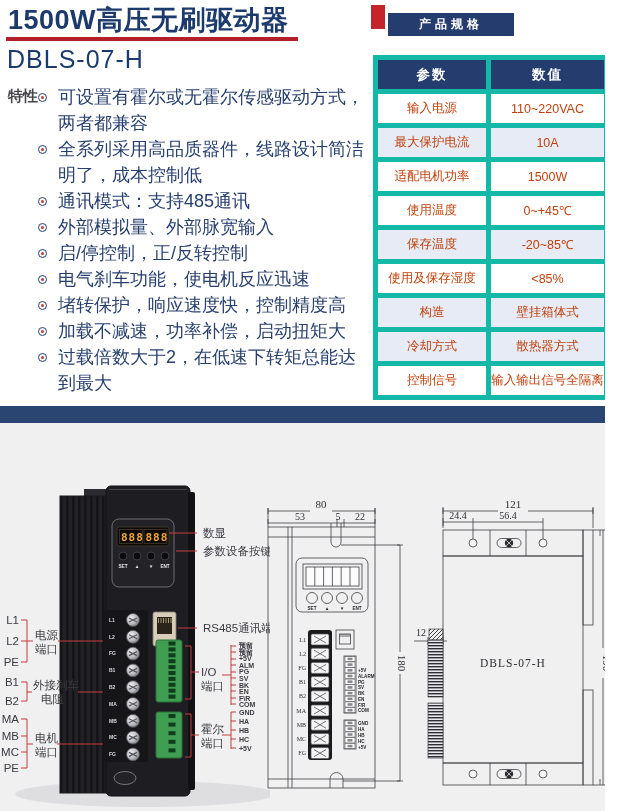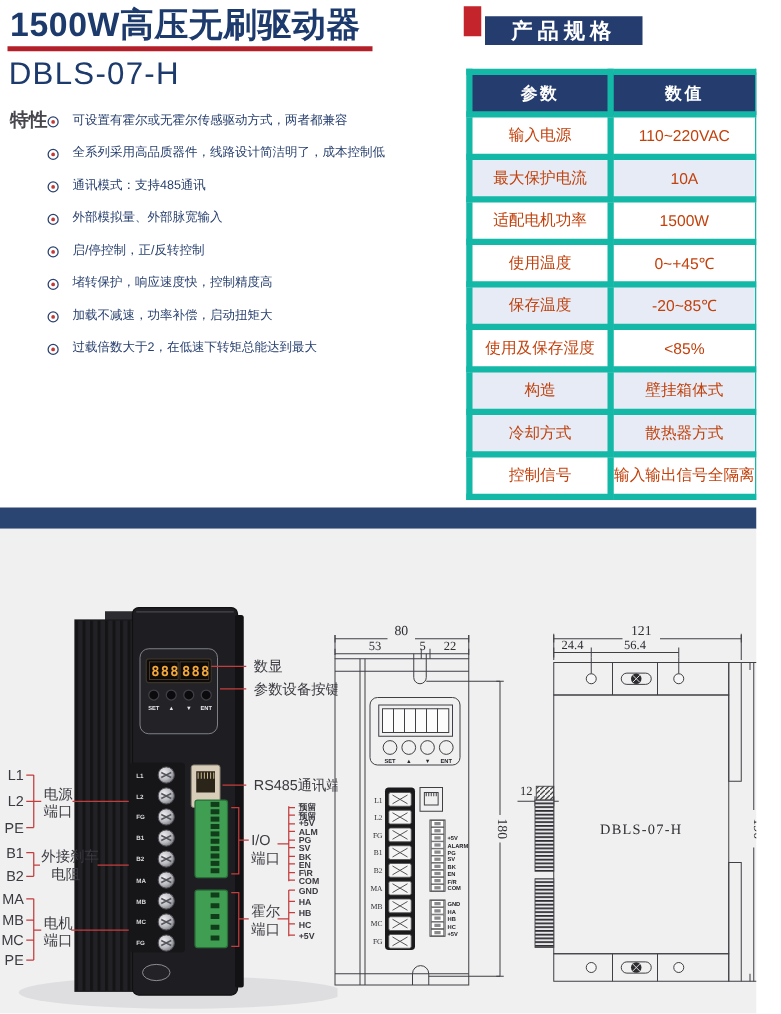--- a/index.html
+++ b/index.html
@@ -5,27 +5,27 @@
   html,body{margin:0;padding:0;}
   .page{position:relative;width:605px;height:811px;background:#ffffff;overflow:hidden;
         font-family:"Liberation Sans",sans-serif;}
   
   .title{position:absolute;left:8px;top:2px;font-size:27px;font-weight:bold;color:#1d3a6d;letter-spacing:.5px;}
   .title-underline{position:absolute;left:6px;top:37px;width:292px;height:4px;background:#b3202a;}
   .model{position:absolute;left:7px;top:45px;font-size:25px;color:#1d3a6d;letter-spacing:1px;}
   
   .feat-head{position:absolute;left:8px;top:87px;font-size:15px;font-weight:bold;color:#46464c;}
   .feat{position:absolute;left:34px;top:84px;width:336px;margin:0;padding:0;list-style:none;}
-  .feat li{position:relative;padding-left:24px;color:#28406f;font-size:10px;line-height:26px;}
+  .feat li{position:relative;padding-left:24px;color:#28406f;font-size:18px;line-height:26px;}
   .bullet{position:absolute;left:4px;top:9px;width:7px;height:7px;border:1.3px solid #28406f;border-radius:50%;}
   .bullet::after{content:"";position:absolute;left:1.6px;top:1.6px;width:3.8px;height:3.8px;background:#c23a36;border-radius:50%;}
   
   .red-square{position:absolute;left:371px;top:5px;width:14px;height:24px;background:#c4242b;}
   .spec-banner{position:absolute;left:388px;top:13px;width:126px;height:23px;background:#243c6e;color:#fff;
-               font-size:17px;font-weight:bold;letter-spacing:4px;text-align:center;line-height:23px;}
+               font-size:12px;font-weight:bold;letter-spacing:4px;text-align:center;line-height:23px;}
   table.spec{position:absolute;left:373px;top:55px;width:231px;border-collapse:collapse;table-layout:fixed;}
   table.spec th,table.spec td{border:5px solid #14b8a6;height:29px;text-align:center;padding:0;}
   table.spec th{background:#243c6e;color:#ffffff;font-size:13.5px;font-weight:bold;letter-spacing:2px;}
   table.spec td{color:#c2410c;font-size:12.5px;background:#ffffff;}
   table.spec col.c1{width:113px;} table.spec col.c2{width:118px;}
   table.spec tr.light td{background:#e6ebf5;}
   
   .navy-bar{position:absolute;left:0;top:406px;width:625px;height:17px;background:#2b4572;}
   .gray-section{position:absolute;left:0;top:423px;width:625px;height:388px;background:#f0f0f1;}
   svg{position:absolute;}
@@ -49,20 +49,21 @@
   <div class="title-underline"></div>
   <div class="model">DBLS-07-H</div>
 
   <div class="feat-head">特性</div>
   <ul class="feat">
     <li><span class="bullet"></span><span>可设置有霍尔或无霍尔传感驱动方式，两者都兼容</span></li>
     <li><span class="bullet"></span><span>全系列采用高品质器件，线路设计简洁明了，成本控制低</span></li>
     <li><span class="bullet"></span><span>通讯模式：支持485通讯</span></li>
     <li><span class="bullet"></span><span>外部模拟量、外部脉宽输入</span></li>
     <li><span class="bullet"></span><span>启/停控制，正/反转控制</span></li>
+    <li><span class="bullet"></span><span>电气刹车功能，使电机反应迅速</span></li>
     <li><span class="bullet"></span><span>堵转保护，响应速度快，控制精度高</span></li>
     <li><span class="bullet"></span><span>加载不减速，功率补偿，启动扭矩大</span></li>
     <li><span class="bullet"></span><span>过载倍数大于2，在低速下转矩总能达到最大</span></li>
   </ul>
 
   <div class="red-square"></div>
   <div class="spec-banner">产品规格</div>
 
   <table class="spec">
     <colgroup>

